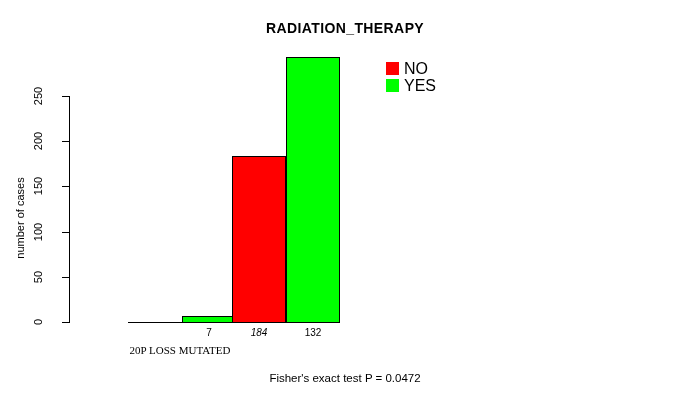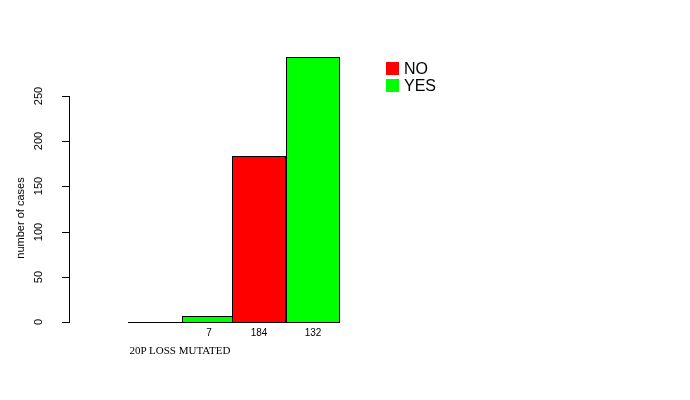--- a/index.html
+++ b/index.html
@@ -158,20 +158,21 @@
     text-align: center;
     font-size: 11.5px;
     white-space: nowrap;
   }
 </style>
 </head>
 <body>
 
 <div id="chart-root">
 
+  <div class="chart-title">RADIATION_THERAPY</div>
 
   <div class="plot-area">
 
     <div class="y-axis-line"></div>
 
     <div class="y-tick" style="top:96px;"></div>
     <div class="y-tick" style="top:141px;"></div>
     <div class="y-tick" style="top:186px;"></div>
     <div class="y-tick" style="top:232px;"></div>
     <div class="y-tick" style="top:277px;"></div>
@@ -200,32 +201,33 @@
 
     <div class="bar-zero" style="left:128px; top:322px; width:54px;"></div>
 
     <div class="bar" style="left:182px; top:316px; width:54px; height:7px; background:#00FF00;"></div>
 
     <div class="bar" style="left:232px; top:156px; width:54px; height:167px; background:#FF0000;"></div>
 
     <div class="bar" style="left:286px; top:57px; width:54px; height:266px; background:#00FF00;"></div>
 
     <div class="bar-value-label" style="left:182px; top:327px; width:54px;">7</div>
-    <div class="bar-value-label" style="left:232px; top:327px; width:54px;">184</div>
+    <div class="bar-value-label" style="left:232px; top:327px; width:54px;font-style:italic;">184</div>
     <div class="bar-value-label" style="left:286px; top:327px; width:54px;">132</div>
 
     <div class="group-label" style="left:52px; top:344px; width:256px;font-family:Liberation Serif, serif;">20P LOSS MUTATED</div>
 
   </div>
 
   <div class="legend">
     <div class="legend-row">
       <div class="legend-swatch" style="background:#FF0000;"></div>
       <div class="legend-label">NO</div>
     </div>
     <div class="legend-row">
       <div class="legend-swatch" style="background:#00FF00;"></div>
       <div class="legend-label">YES</div>
     </div>
   </div>
 
+  <div class="footer-note">Fisher's exact test P = 0.0472</div>
 
 </div>
 
 </body></html>

